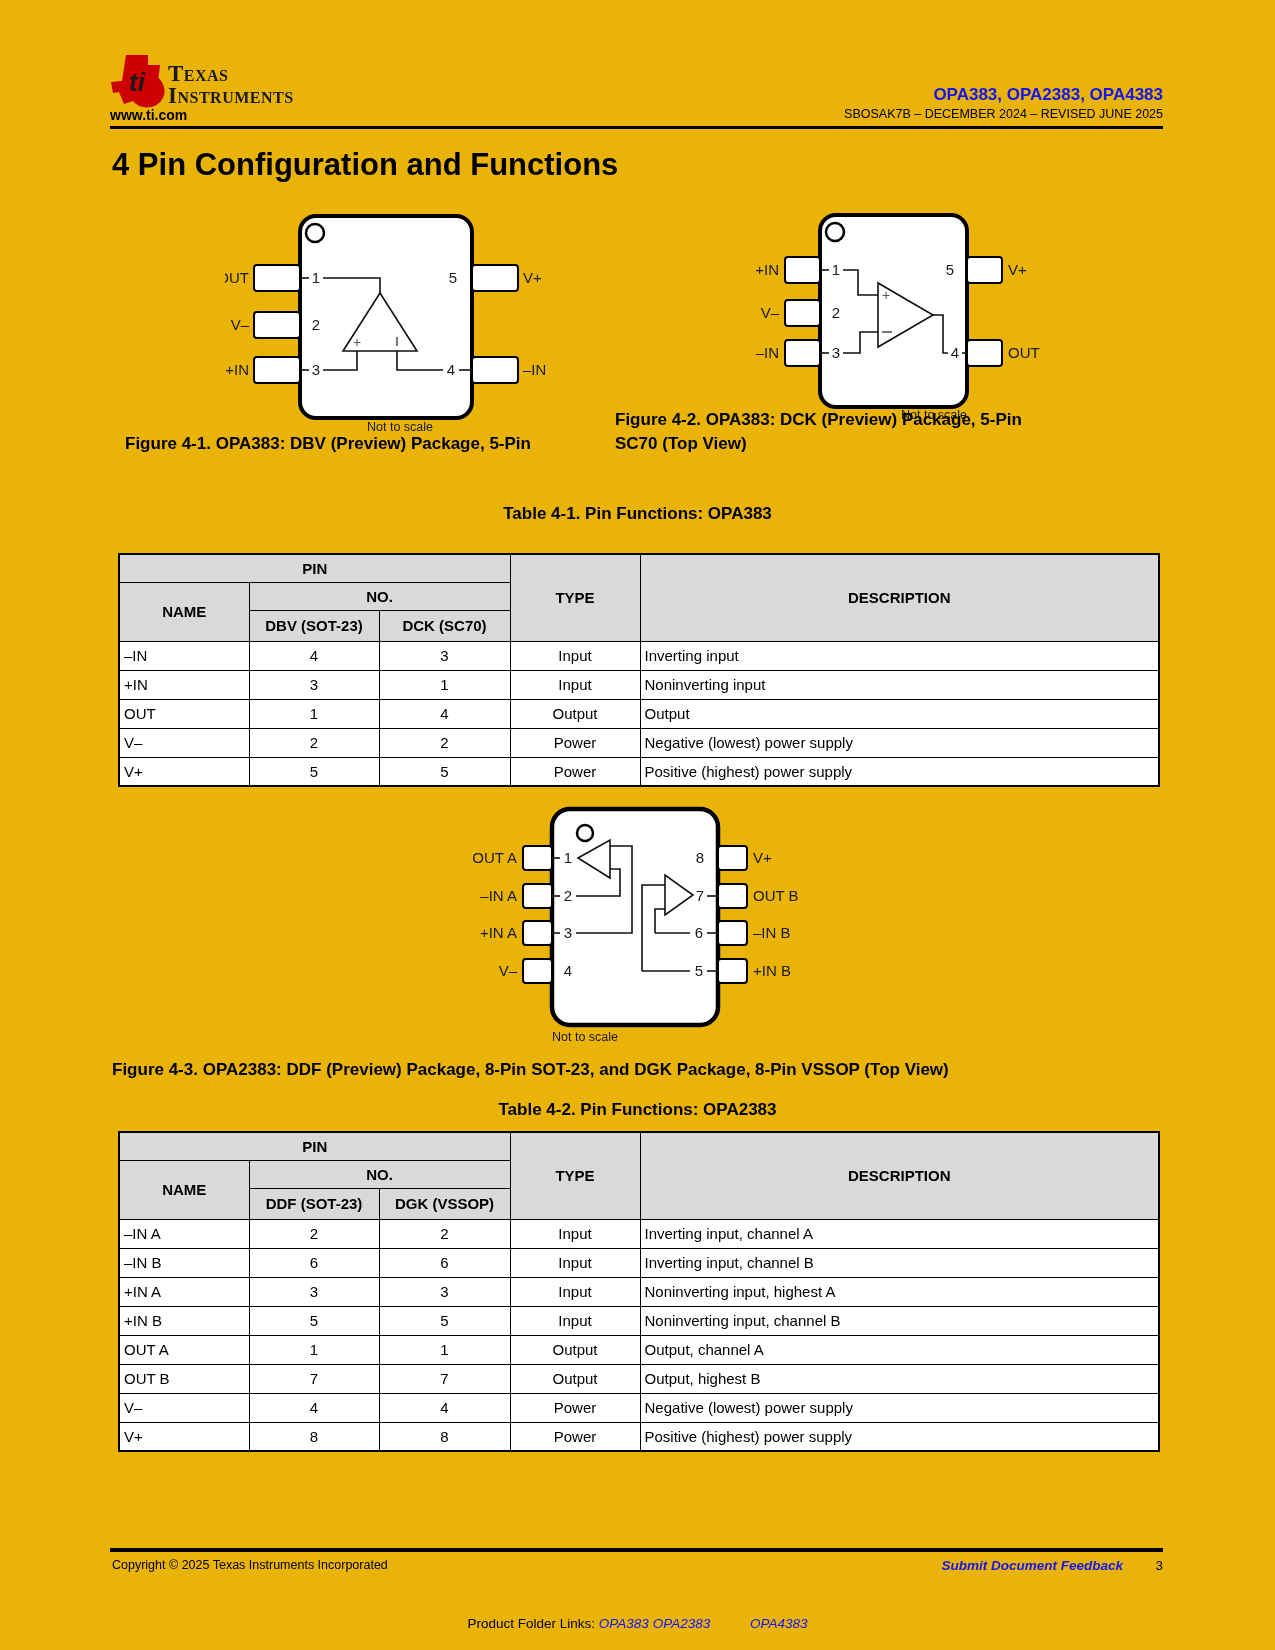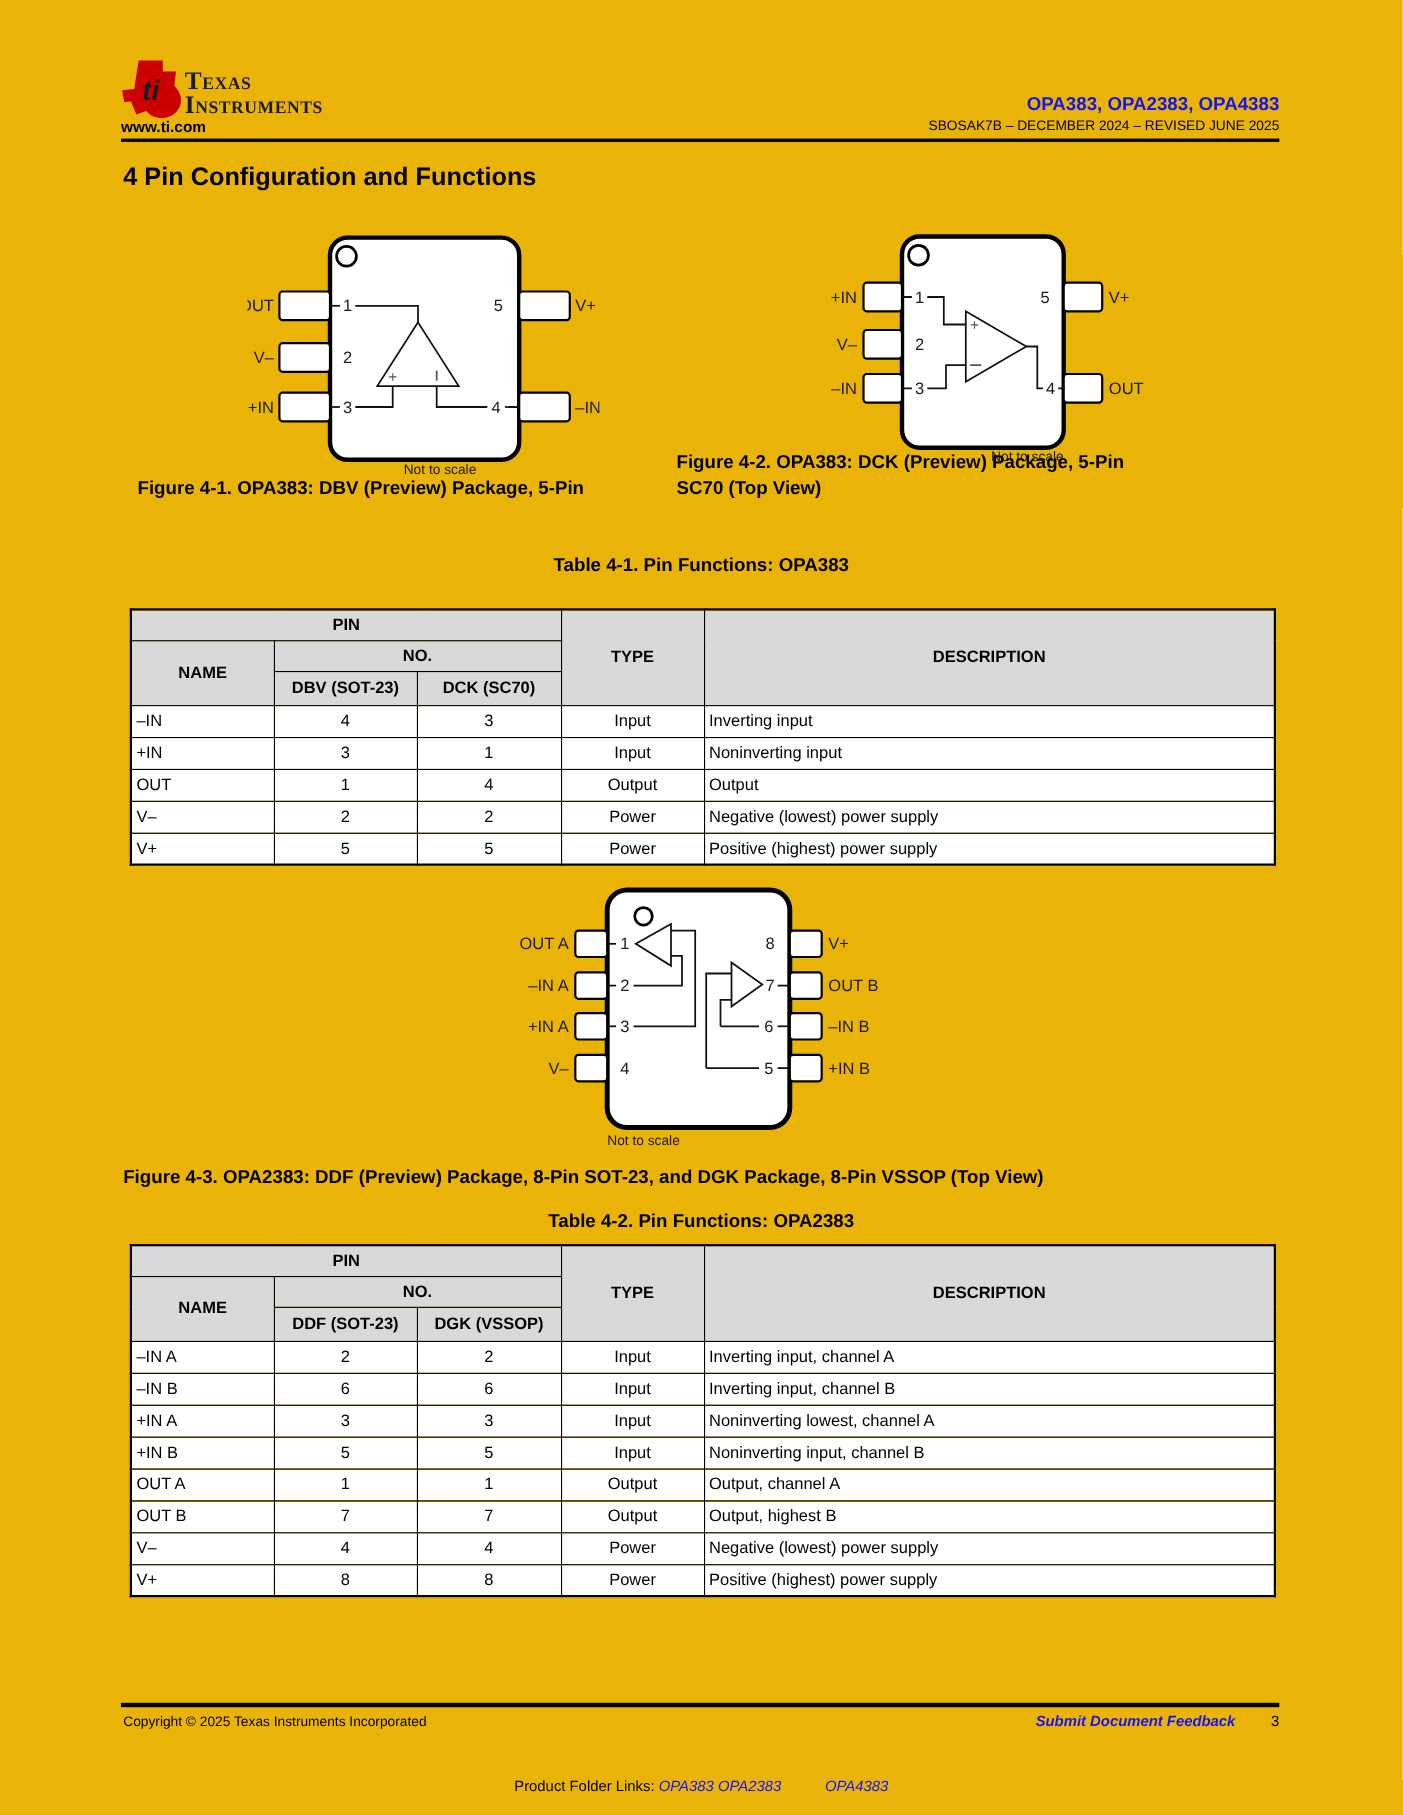--- a/index.html
+++ b/index.html
@@ -8,21 +8,21 @@
   .abs{position:absolute;}
 
   
   .brand-serif{font-family:"Liberation Serif",serif;font-variant:small-caps;font-weight:bold;color:#1d1d1d;}
   .website{font-size:14px;font-weight:bold;color:#000;}
   .partline{font-size:17px;font-weight:bold;text-align:right;}
   .docline{font-size:12.5px;text-align:right;color:#000;}
   .hrule{background:#000;}
 
   
-  .h1{font-size:23px;font-weight:bold;color:#000;}
+  .h1{font-size:31px;font-weight:bold;color:#000;}
   .figcap{font-size:17px;font-weight:bold;text-align:left;line-height:24px;color:#000;}
   .tabletitle{font-size:17px;font-weight:bold;text-align:center;color:#000;}
 
   
   table.pins{border-collapse:collapse;table-layout:fixed;width:1040px;
              font-size:15px;color:#000;}
   table.pins th,table.pins td{border:1.5px solid #000;overflow:hidden;}
   table.pins{border:2.5px solid #000;}
   table.pins th{background:#d9d9d9;font-weight:bold;text-align:center;padding:0 4px;}
   table.pins td{background:#fff;padding:0 4px;vertical-align:middle;}
@@ -303,21 +303,21 @@
         <td class="c-num">6</td>
         <td class="c-num">6</td>
         <td class="c-type">Input</td>
         <td class="c-desc">Inverting input, channel B</td>
       </tr>
       <tr class="rowh">
         <td class="c-name">+IN A</td>
         <td class="c-num">3</td>
         <td class="c-num">3</td>
         <td class="c-type">Input</td>
-        <td class="c-desc">Noninverting lowest, channel A</td>
+        <td class="c-desc">Noninverting input, highest A</td>
       </tr>
       <tr class="rowh">
         <td class="c-name">+IN B</td>
         <td class="c-num">5</td>
         <td class="c-num">5</td>
         <td class="c-type">Input</td>
         <td class="c-desc">Noninverting input, channel B</td>
       </tr>
       <tr class="rowh">
         <td class="c-name">OUT A</td>

